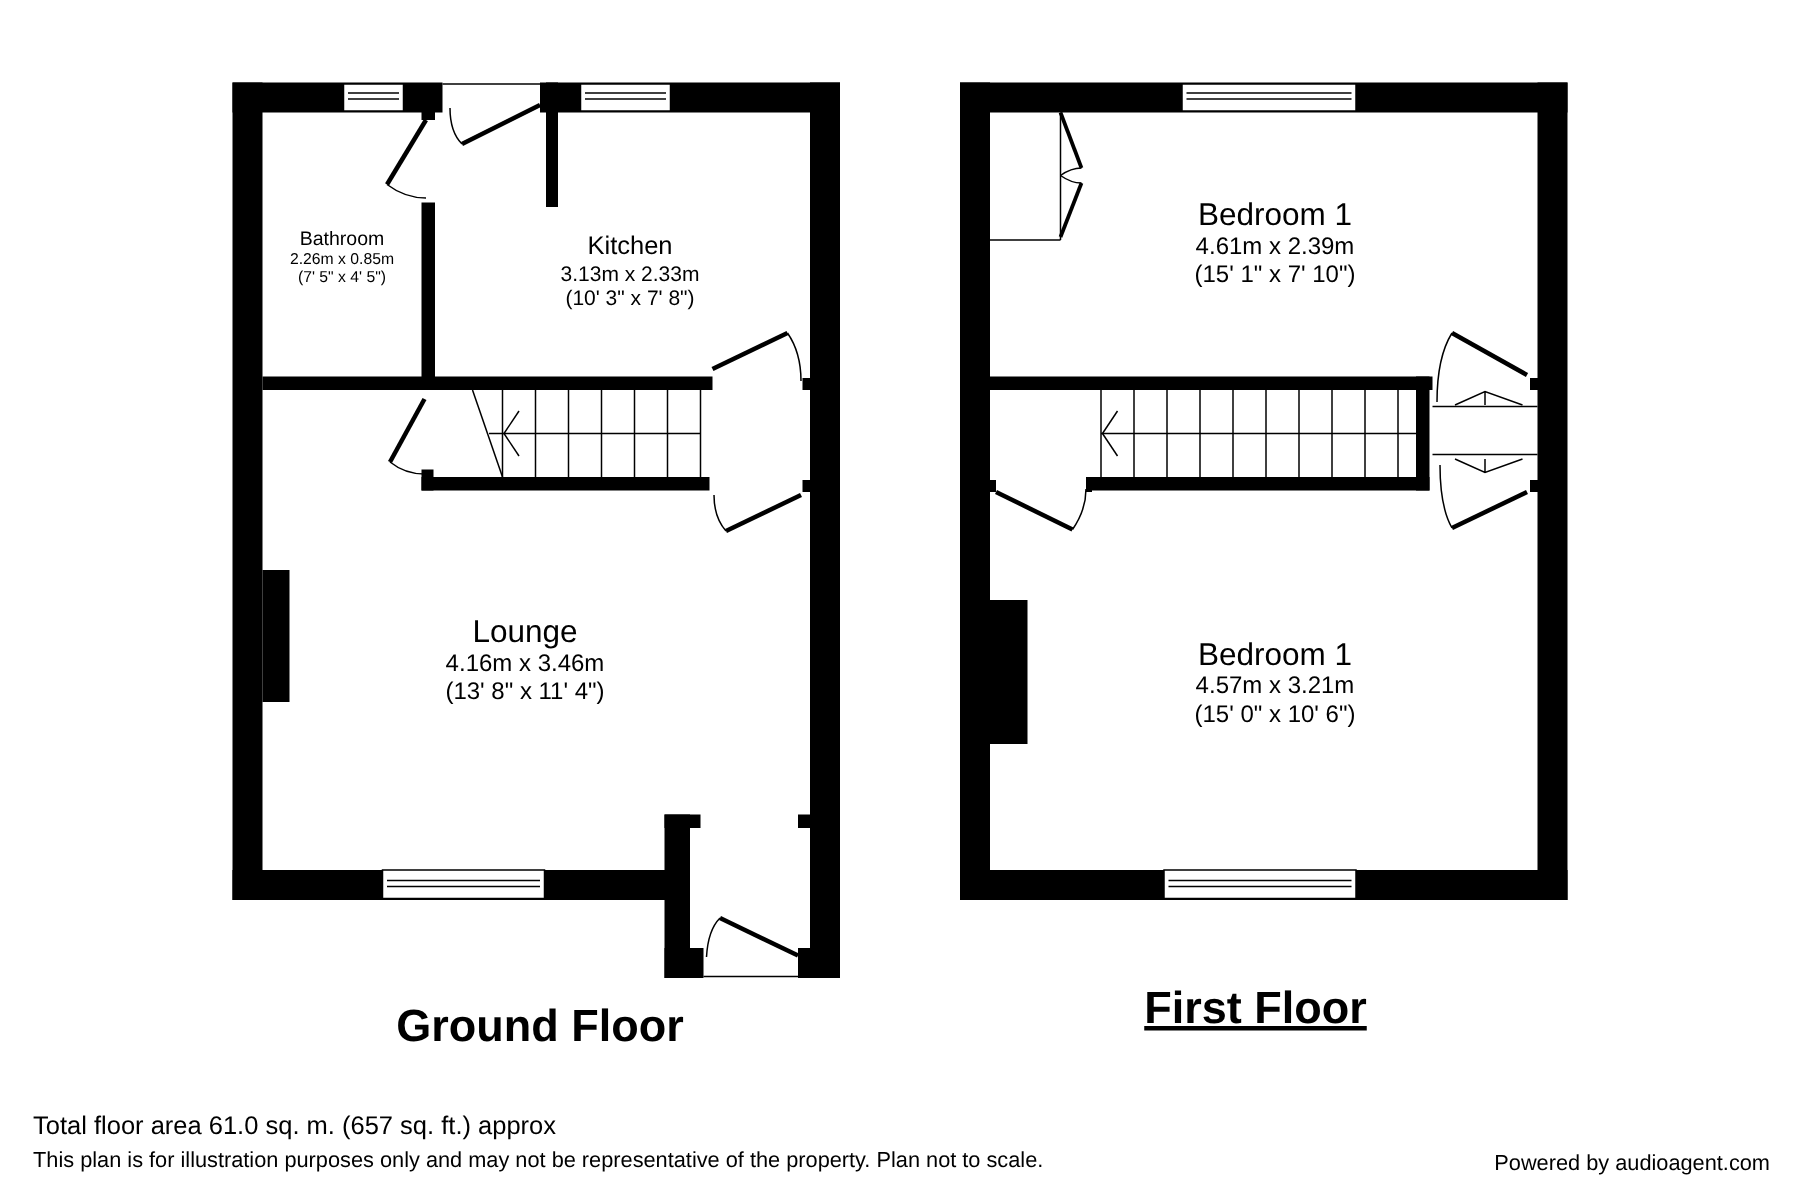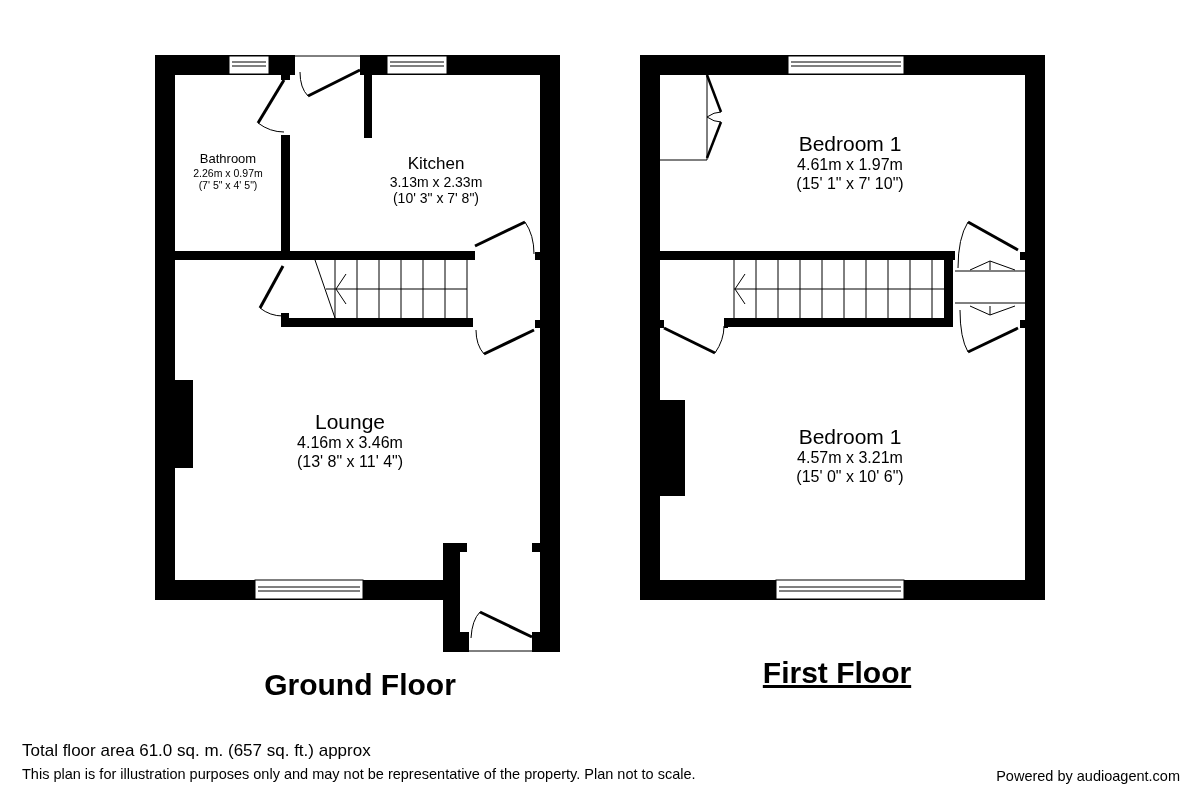--- a/index.html
+++ b/index.html
@@ -145,36 +145,36 @@
     <path d="M958 268 Q958 238 968 222" stroke-width="1"></path>
     <line x1="968" y1="352" x2="1018" y2="328" stroke-width="3"></line>
     <path d="M960 310 Q960 338 968 352" stroke-width="1"></path>
     <line x1="664" y1="328" x2="715" y2="353" stroke-width="3"></line>
     <path d="M715 353 Q724 340 724 326" stroke-width="1"></path>
   </g>
 </svg>
 
 <div class="room-label" style="left:175px; top:152px; width:106px;">
   <span class="name" style="font-size:13px;">Bathroom</span>
-  <span class="dim" style="font-size:10.5px;">2.26m x 0.97m</span>
+  <span class="dim" style="font-size:10.5px;">2.26m x 0.85m</span>
   <span class="dim" style="font-size:10.5px;">(7' 5" x 4' 5")</span>
 </div>
-<div class="room-label" style="left:336px; top:154px; width:200px;">
+<div class="room-label" style="left:320px; top:154px; width:200px;">
   <span class="name" style="font-size:17px;">Kitchen</span>
   <span class="dim" style="font-size:14px;">3.13m x 2.33m</span>
   <span class="dim" style="font-size:14px;">(10' 3" x 7' 8")</span>
 </div>
 <div class="room-label" style="left:250px; top:410px; width:200px;">
   <span class="name" style="font-size:21px;">Lounge</span>
   <span class="dim" style="font-size:16px;">4.16m x 3.46m</span>
   <span class="dim" style="font-size:16px;">(13' 8" x 11' 4")</span>
 </div>
 <div class="room-label" style="left:750px; top:132px; width:200px;">
   <span class="name" style="font-size:21px;">Bedroom 1</span>
-  <span class="dim" style="font-size:16px;">4.61m x 1.97m</span>
+  <span class="dim" style="font-size:16px;">4.61m x 2.39m</span>
   <span class="dim" style="font-size:16px;">(15' 1" x 7' 10")</span>
 </div>
 <div class="room-label" style="left:750px; top:425px; width:200px;">
   <span class="name" style="font-size:21px;">Bedroom 1</span>
   <span class="dim" style="font-size:16px;text-align:center;">4.57m x 3.21m</span>
   <span class="dim" style="font-size:16px;">(15' 0" x 10' 6")</span>
 </div>
 
 <div class="floor-title" style="left:200px; top:624px; width:320px;margin-top:44px;">Ground Floor</div>
 <div class="floor-title" style="left:677px; top:656px; width:320px;text-decoration:underline;">First Floor</div>

